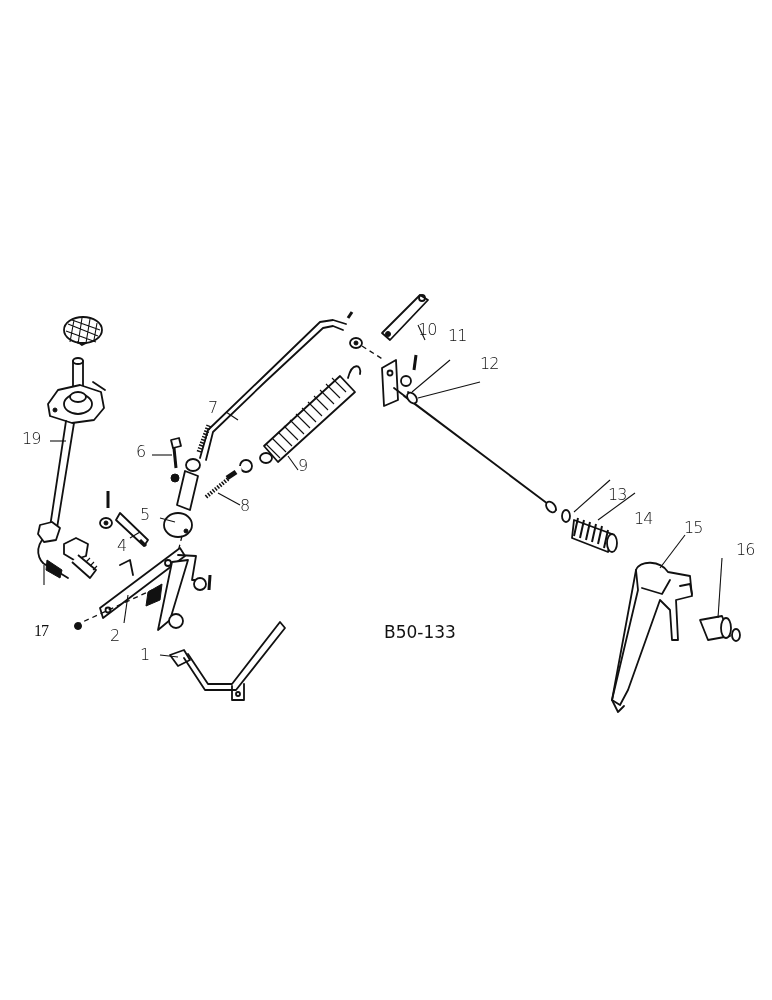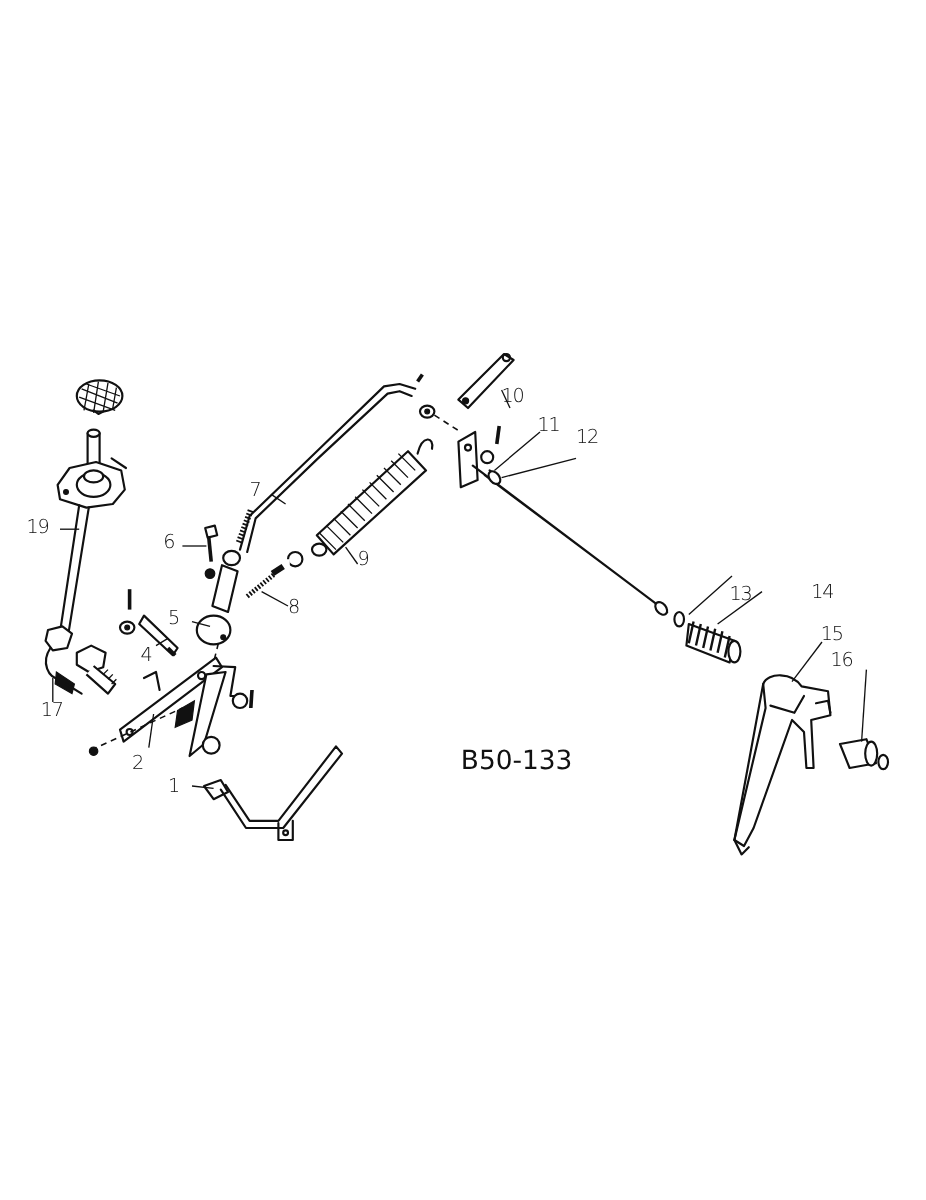--- a/index.html
+++ b/index.html
@@ -1,19 +1,19 @@
 <!DOCTYPE html>
 <html><head>
 <meta charset="utf-8">
 <style>
   html,body{margin:0;padding:0;background:#fff;}
   #canvas{position:relative;width:772px;height:1000px;background:#fff;overflow:hidden;font-family:"DejaVu Sans",sans-serif;}
   svg{position:absolute;left:0;top:0;}
   .lbl{position:absolute;font-family:"DejaVu Sans",sans-serif;font-size:16px;color:#111;line-height:1;letter-spacing:-1px;font-weight:300;}
-  .ref{position:absolute;font-family:"DejaVu Sans",sans-serif;font-size:22px;color:#111;letter-spacing:0px;}
+  .ref{position:absolute;font-family:"DejaVu Sans",sans-serif;font-size:17px;color:#111;letter-spacing:0px;}
   .p{fill:none;stroke:#111;stroke-width:1.8;stroke-linejoin:round;stroke-linecap:round;}
   .pf{fill:#fff;stroke:#111;stroke-width:1.8;stroke-linejoin:round;}
   .thin{fill:none;stroke:#111;stroke-width:1.1;}
   .dash{fill:none;stroke:#111;stroke-width:1.3;stroke-dasharray:5 4;}
   .dark{fill:#111;stroke:#111;stroke-width:1;}
 </style>
 </head>
 <body>
 
 <div id="canvas">
@@ -177,23 +177,23 @@
 
   <span class="lbl" style="left:140px;top:647px;">1</span>
   <span class="lbl" style="left:110px;top:628px;">2</span>
   <span class="lbl" style="left:117px;top:538px;">4</span>
   <span class="lbl" style="left:140px;top:507px;">5</span>
   <span class="lbl" style="left:136px;top:444px;">6</span>
   <span class="lbl" style="left:208px;top:400px;">7</span>
   <span class="lbl" style="left:240px;top:498px;">8</span>
   <span class="lbl" style="left:298px;top:458px;">9</span>
   <span class="lbl" style="left:418px;top:322px;">10</span>
-  <span class="lbl" style="left:448px;top:346px;text-align:center;">11</span>
+  <span class="lbl" style="left:448px;top:328px;text-align:center;">11</span>
   <span class="lbl" style="left:480px;top:356px;">12</span>
   <span class="lbl" style="left:608px;top:466px;margin-top:21px;">13</span>
-  <span class="lbl" style="left:634px;top:485px;margin-left:42px;">14</span>
+  <span class="lbl" style="left:634px;top:511px;">14</span>
   <span class="lbl" style="left:684px;top:520px;">15</span>
-  <span class="lbl" style="left:692px;top:542px;">16</span>
-  <span class="lbl" style="left:34px;top:584px;">17</span>
+  <span class="lbl" style="left:736px;top:542px;">16</span>
+  <span class="lbl" style="left:34px;top:623px;font-family:Liberation Serif, serif;">17</span>
   <span class="lbl" style="left:22px;top:431px;">19</span>
 
   <span class="ref" style="left:384px;top:622px;">B50-133</span>
 </div>
 
 </body></html>

